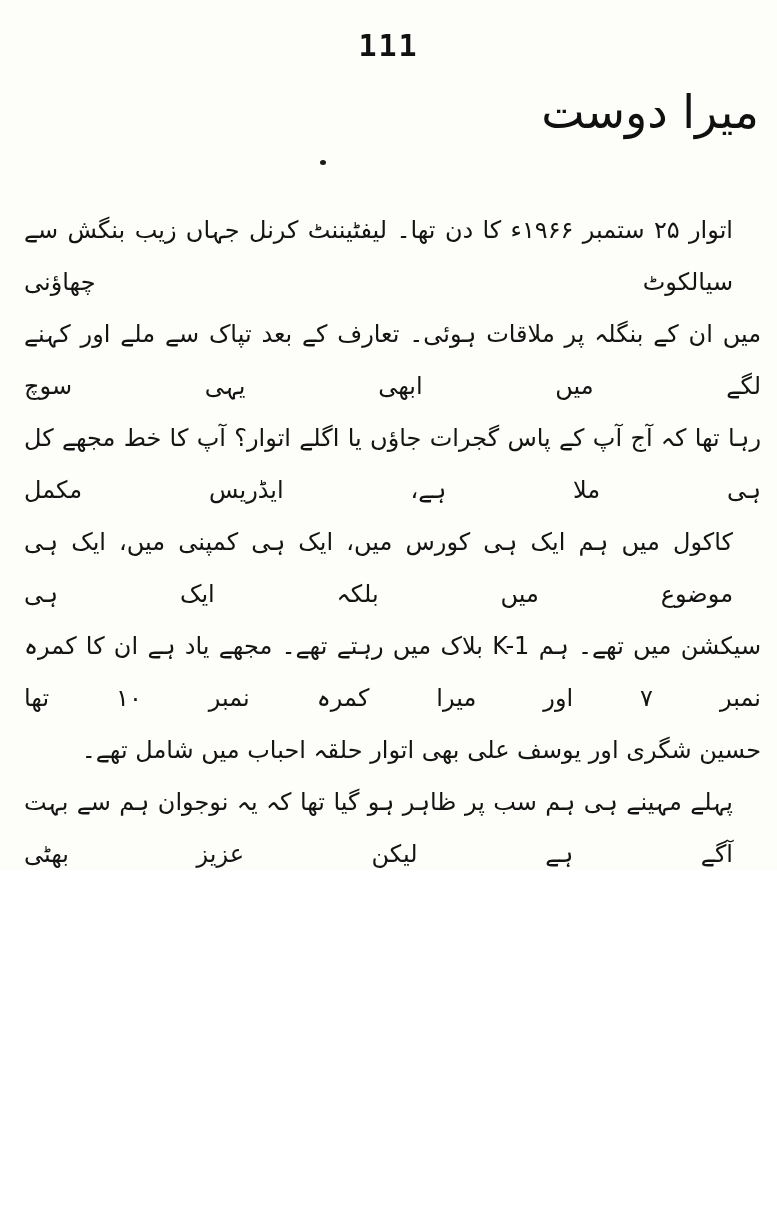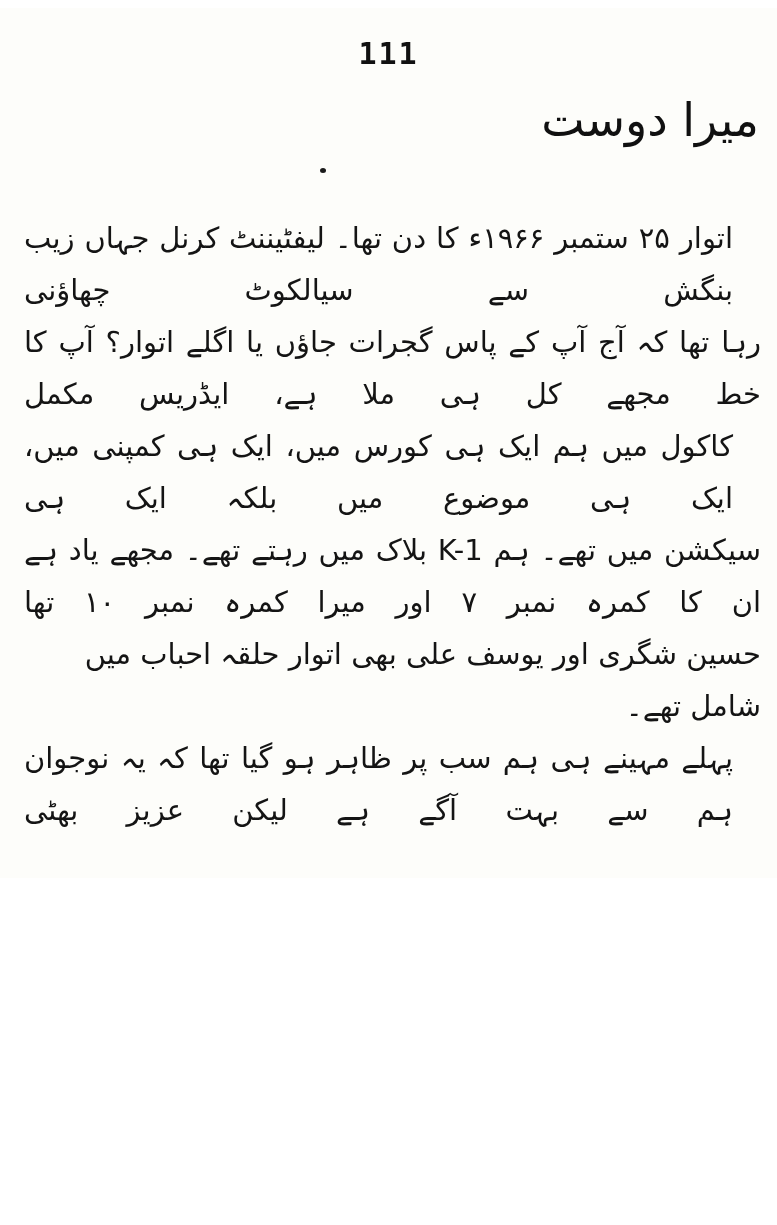--- a/index.html
+++ b/index.html
@@ -5,21 +5,21 @@
   html, body {
     margin: 0;
     padding: 0;
     background: #ffffff;
     font-family: "DejaVu Sans", sans-serif;
   }
   .page {
     position: relative;
     width: 777px;
     height: 870px;
-    margin: 8px auto;
+    margin: 0 auto;
     background: #fdfdfa;
     color: #161616;
     overflow: hidden;
   }
   .page-number {
     position: absolute;
     top: 28px;
     left: 0;
     right: 0;
     text-align: center;
@@ -50,21 +50,21 @@
   }
   .body-text {
     position: absolute;
     top: 204px;
     left: 24px;
     right: 16px;
   }
   .line {
     direction: rtl;
     unicode-bidi: plaintext;
-    font-size: 29px;
+    font-size: 24px;
     line-height: 52px;
     font-weight: 500;
     color: #141414;
     text-align: right;
     white-space: normal;
   }
   .line.fill {
     text-align: justify;
     text-align-last: justify;
   }
@@ -81,20 +81,21 @@
 <div class="page">
 
   <div class="page-number">111</div>
 
   <div class="chapter-title">میرا دوست</div>
 
   <div class="ink-dot"></div>
 
   <div class="body-text">
       <div class="line fill indent">اتوار ۲۵ ستمبر ۱۹۶۶ء کا دن تھا۔ لیفٹیننٹ کرنل جہاں زیب بنگش سے سیالکوٹ چھاؤنی</div>
+      <div class="line fill">میں ان کے بنگلہ پر ملاقات ہوئی۔ تعارف کے بعد تپاک سے ملے اور کہنے لگے میں ابھی یہی سوچ</div>
       <div class="line fill">رہا تھا کہ آج آپ کے پاس گجرات جاؤں یا اگلے اتوار؟ آپ کا خط مجھے کل ہی ملا ہے، ایڈریس مکمل</div>
       <div class="line fill indent">کاکول میں ہم ایک ہی کورس میں، ایک ہی کمپنی میں، ایک ہی موضوع میں بلکہ ایک ہی</div>
       <div class="line fill">سیکشن میں تھے۔ ہم K-1 بلاک میں رہتے تھے۔ مجھے یاد ہے ان کا کمرہ نمبر ۷ اور میرا کمرہ نمبر ۱۰ تھا</div>
       <div class="line">حسین شگری اور یوسف علی بھی اتوار حلقہ احباب میں شامل تھے۔</div>
       <div class="line fill indent">پہلے مہینے ہی ہم سب پر ظاہر ہو گیا تھا کہ یہ نوجوان ہم سے بہت آگے ہے لیکن عزیز بھٹی</div>
     </div>
 
 </div>
 
 </body></html>

